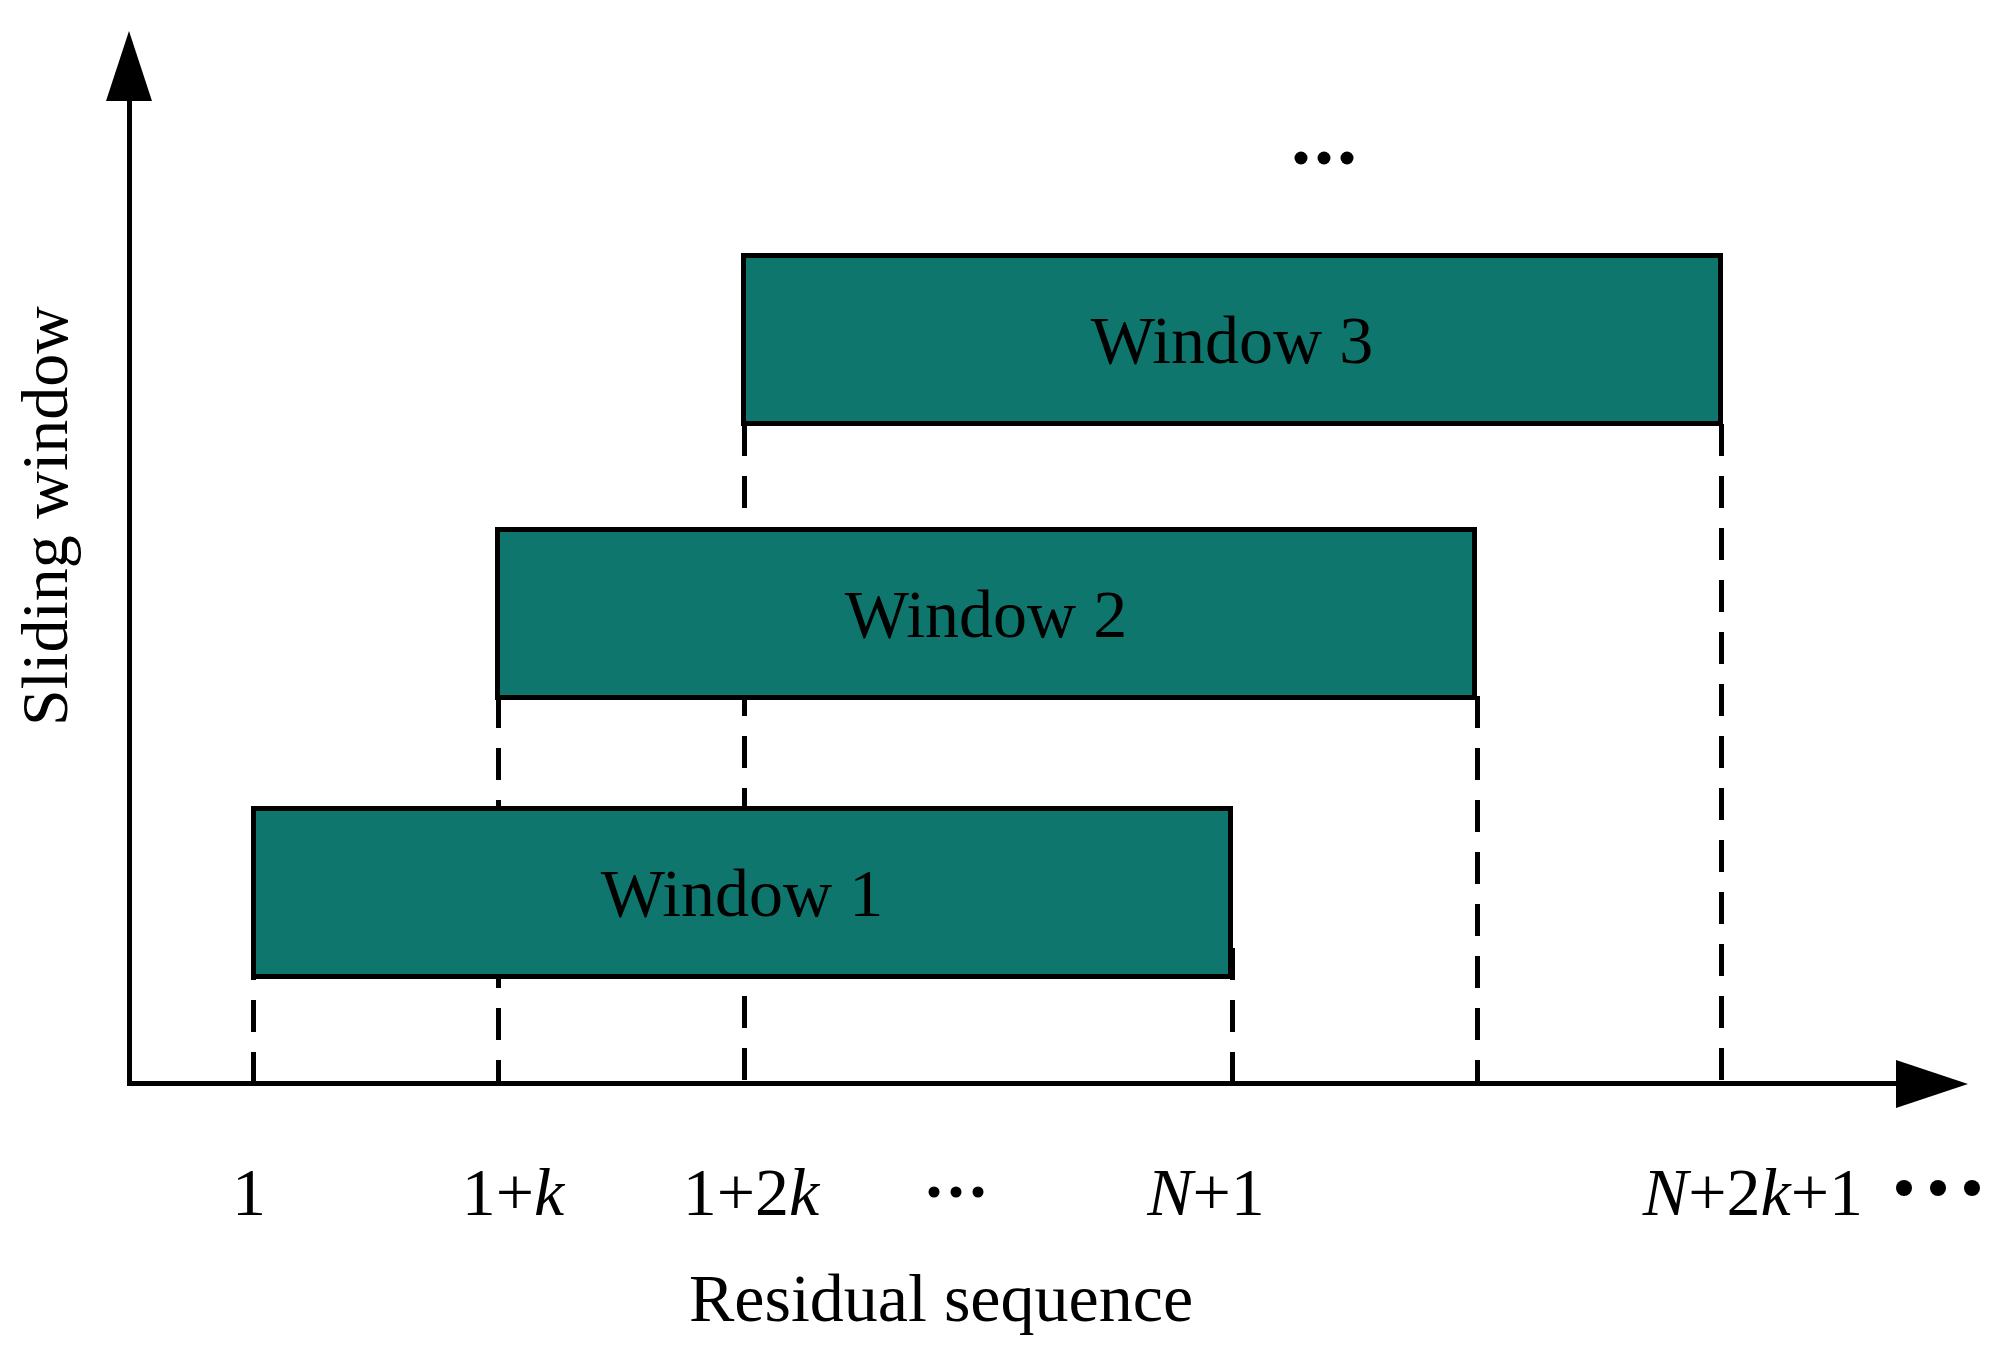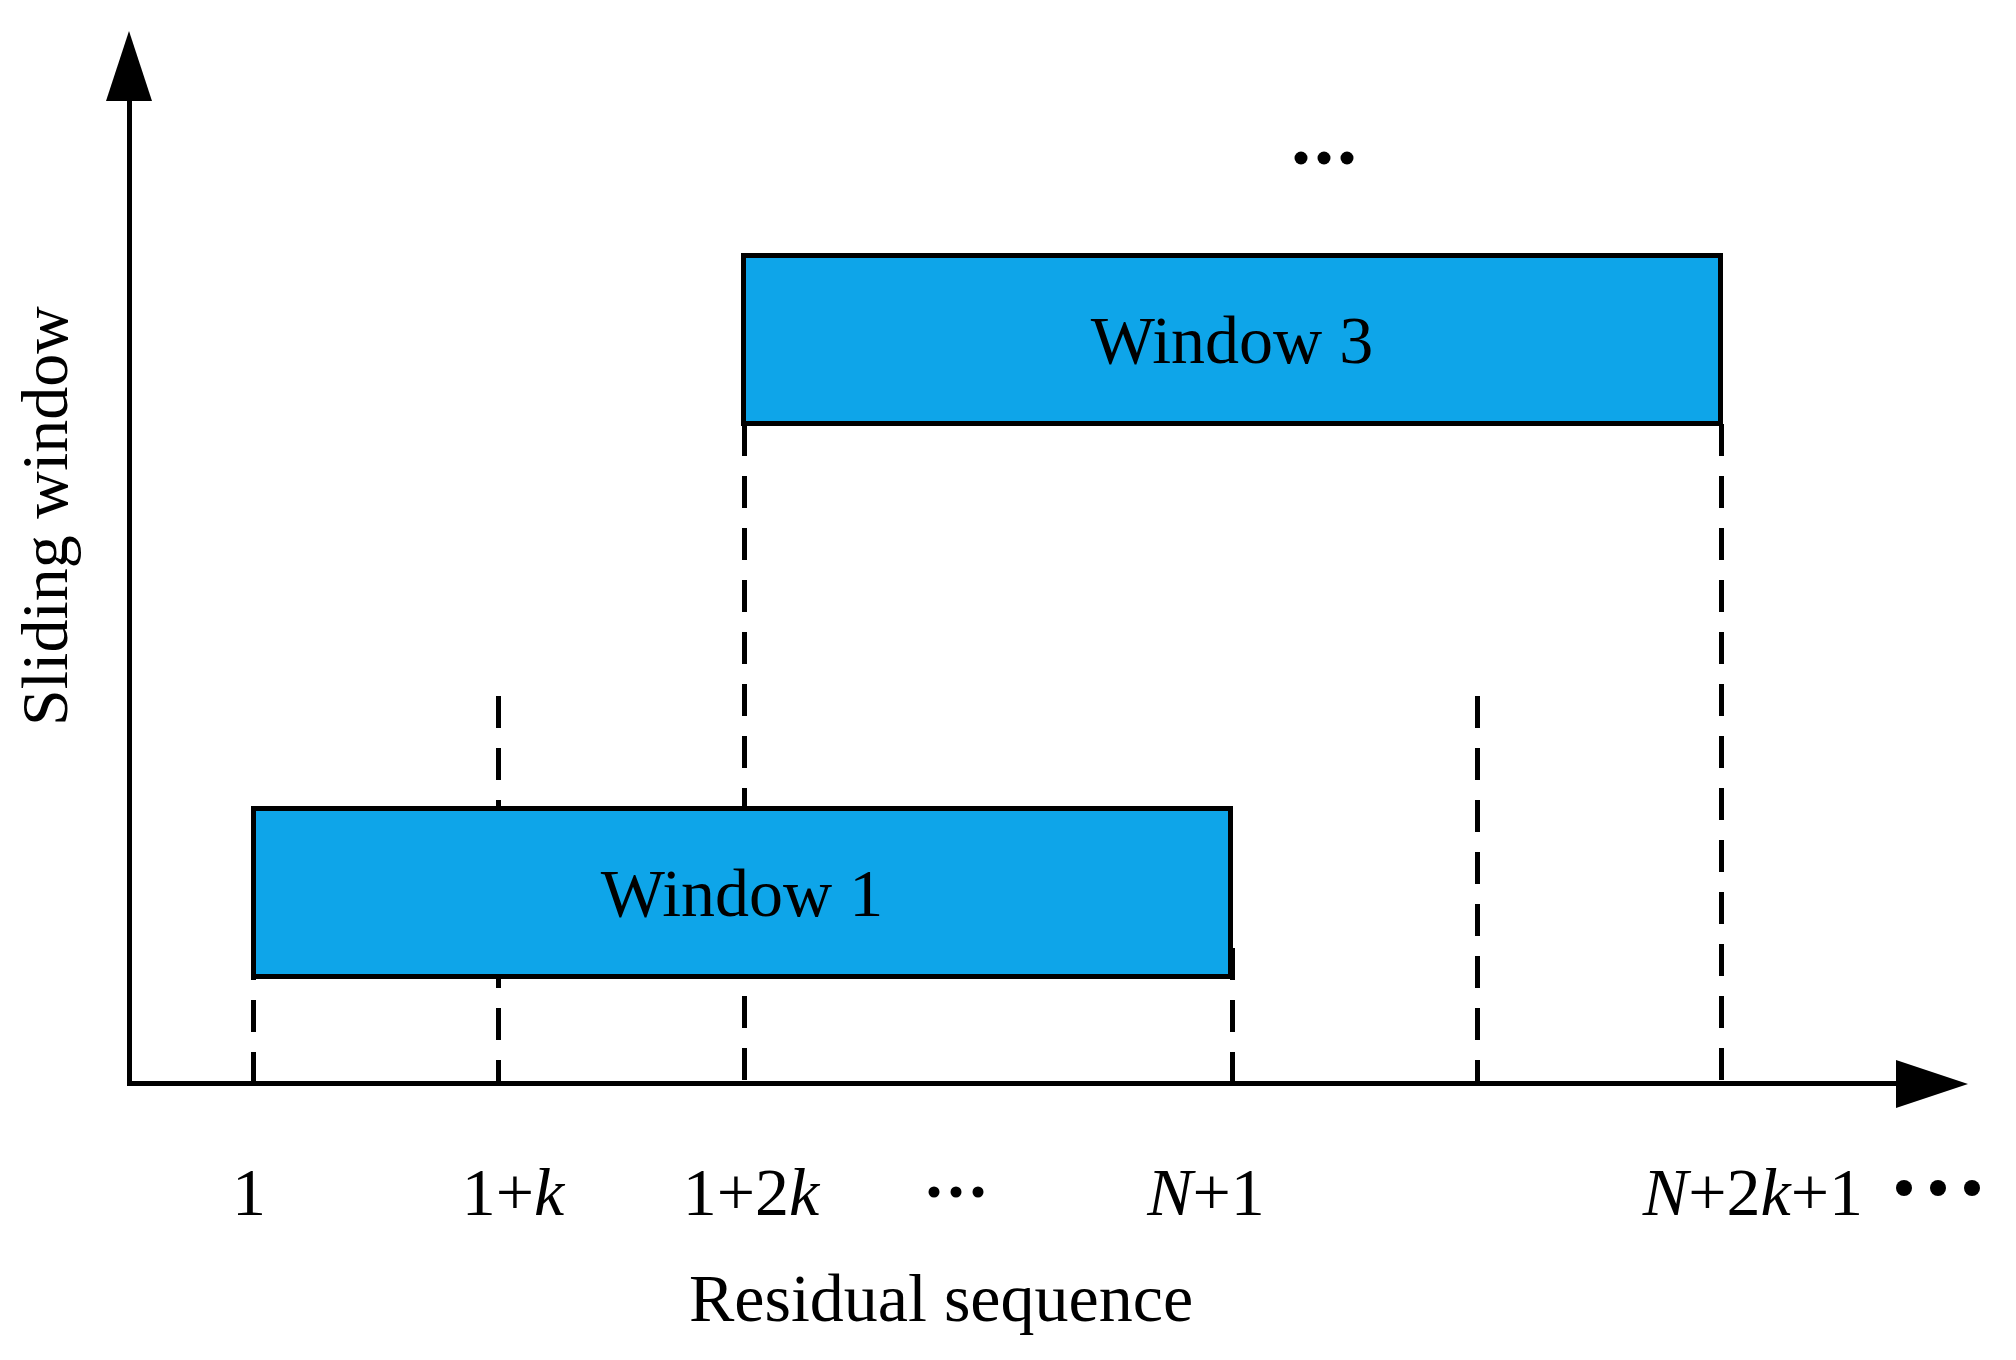--- a/index.html
+++ b/index.html
@@ -26,21 +26,21 @@
   }
   .d1{left:251px;top:948px;height:138px;}
   .d2{left:496px;top:696px;height:390px;}
   .d3{left:742px;top:424px;height:662px;}
   .d4{left:1230px;top:948px;height:138px;}
   .d5{left:1475px;top:696px;height:390px;}
   .d6{left:1719px;top:424px;height:662px;}
   
   .win{
     position:absolute;width:982px;height:173px;
-    box-sizing:border-box;border:5px solid #000;background:#0ea5e9;
+    box-sizing:border-box;border:5px solid #000;background:#0f766e;
     display:flex;align-items:center;justify-content:center;
     z-index:2;
   }
   .w1{left:251px;top:778px;margin-top:28px;}
   .w2{left:495px;top:527px;}
   .w3{left:741px;top:253px;}
   .win-label{font-size:68px;line-height:1;white-space:nowrap;}
   
   .tick{
     position:absolute;top:1192px;transform:translate(-50%,-50%);
@@ -82,20 +82,23 @@
   <div class="dashv d1"></div>
   <div class="dashv d2"></div>
   <div class="dashv d3"></div>
   <div class="dashv d4"></div>
   <div class="dashv d5"></div>
   <div class="dashv d6"></div>
 
   <div class="win w1">
     <span class="win-label">Window 1</span>
   </div>
+  <div class="win w2">
+    <span class="win-label">Window 2</span>
+  </div>
   <div class="win w3">
     <span class="win-label">Window 3</span>
   </div>
 
   <div class="dots dots-top" aria-label="⋯">
     <span class="dot"></span>
     <span class="dot"></span>
     <span class="dot"></span>
   </div>
 

